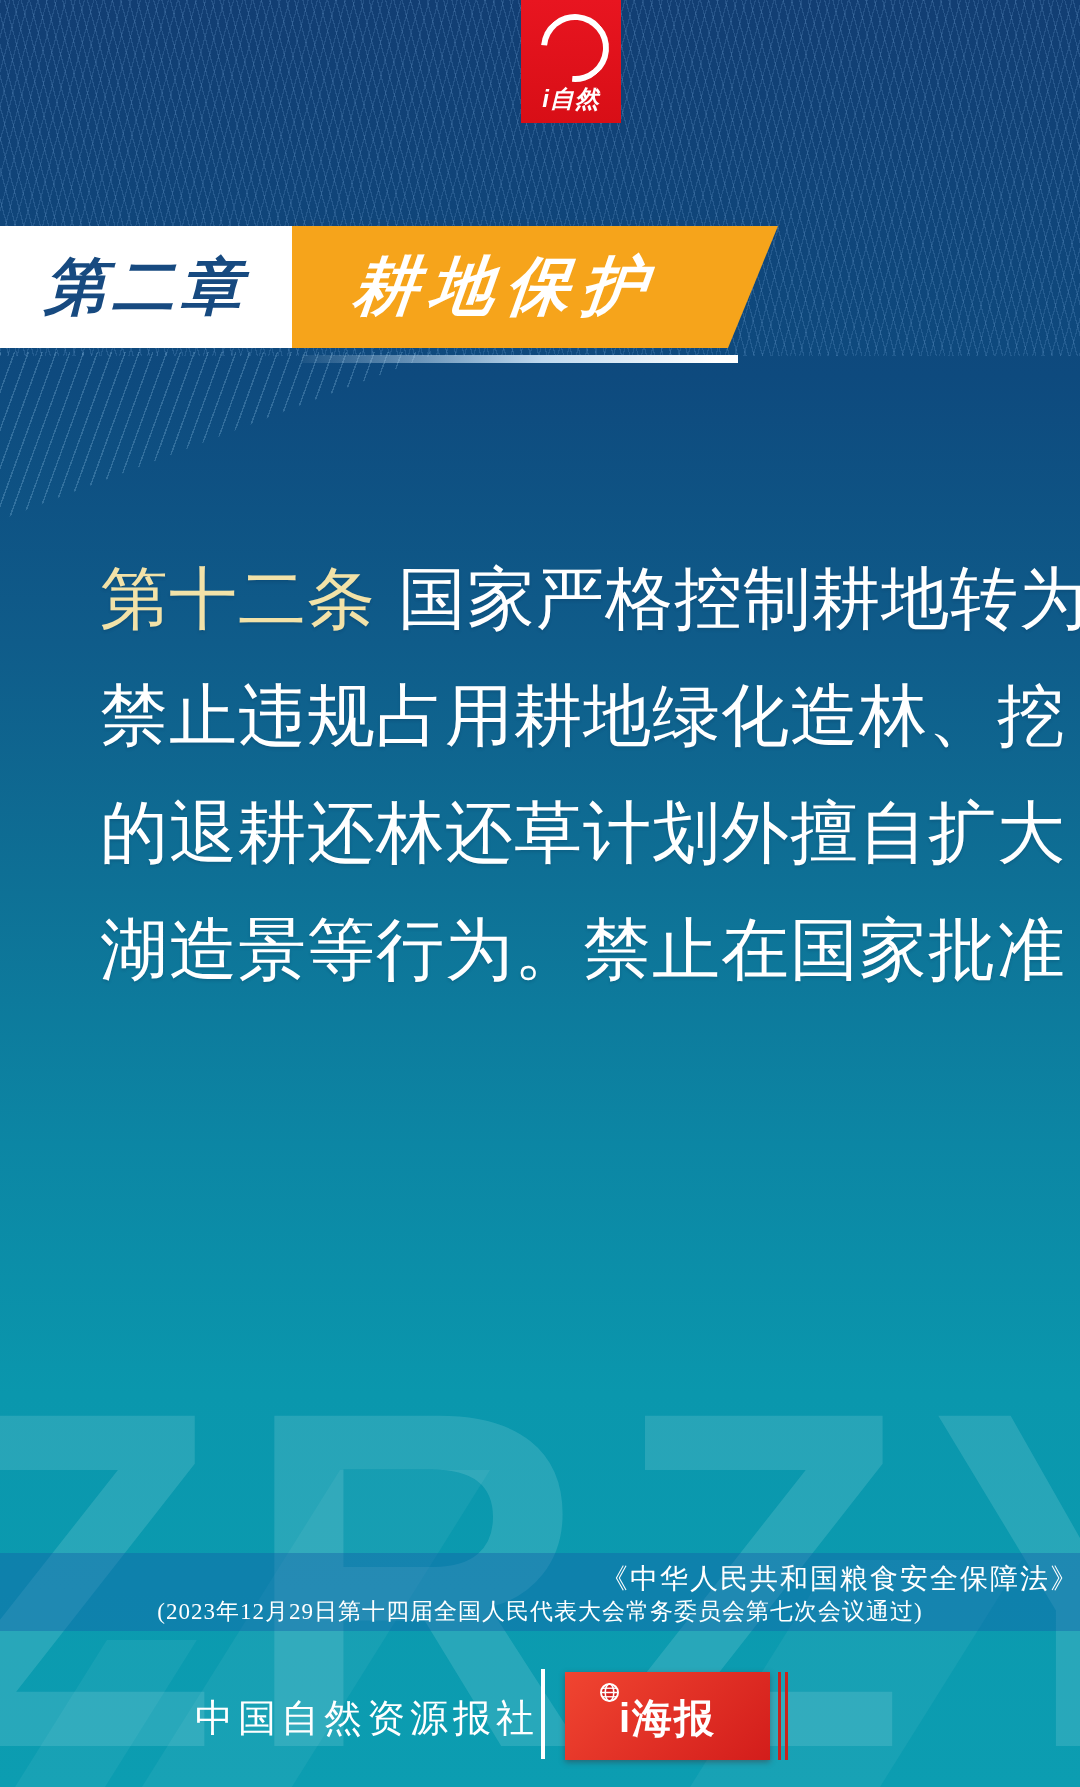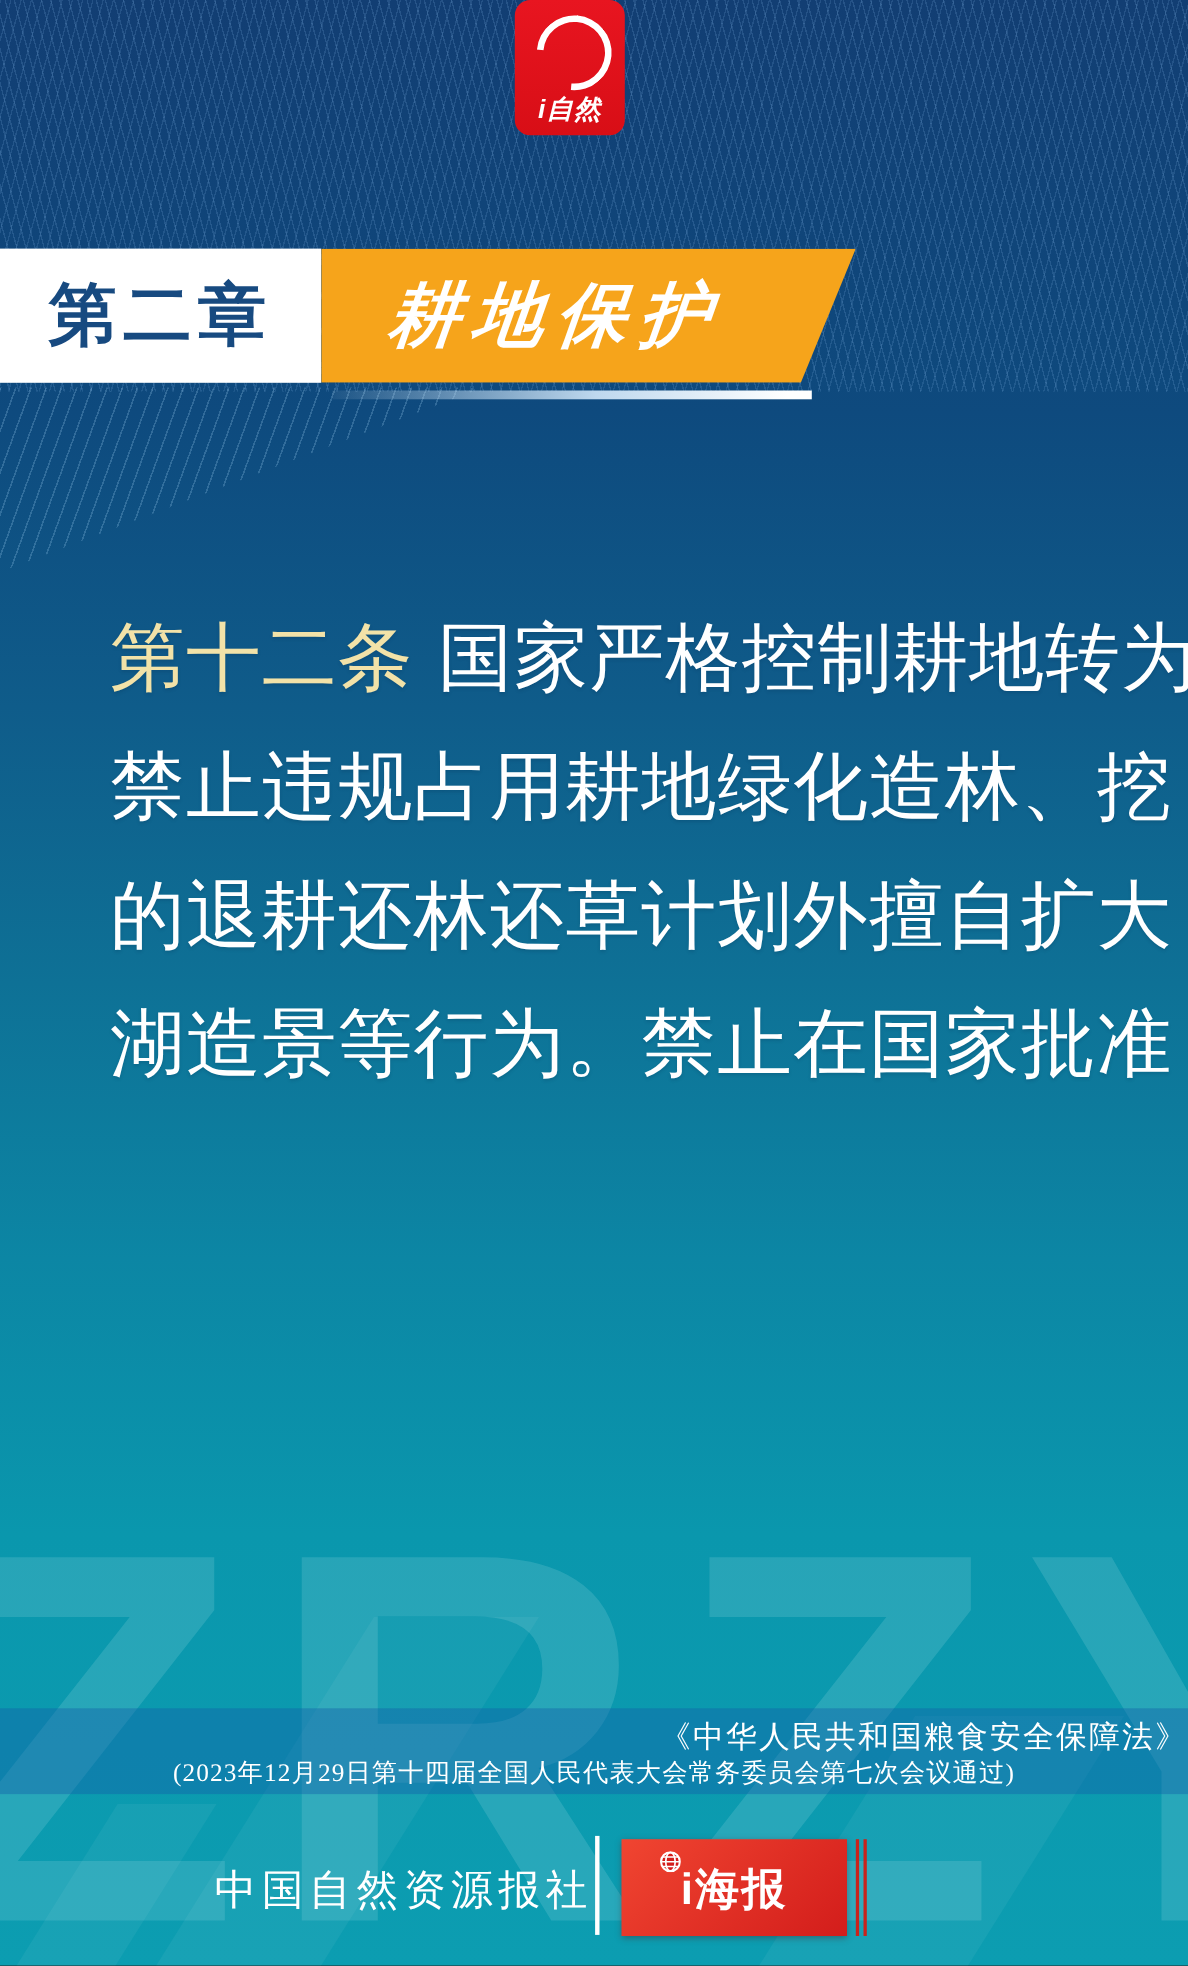--- a/index.html
+++ b/index.html
@@ -17,36 +17,35 @@
       repeating-linear-gradient(75deg,  rgba(120,170,220,.20) 0 1.2px, transparent 1.2px 8px),
       repeating-linear-gradient(105deg, rgba(120,170,220,.18) 0 1.2px, transparent 1.2px 9px);
   }
   .fan-lines{
     position:absolute; left:0; top:352px; width:440px; height:168px;
     background:repeating-linear-gradient(110deg, rgba(150,200,235,.26) 0 1.4px, transparent 1.4px 13px);
     clip-path:polygon(0 0, 100% 0, 0 100%);
   }
   
   .red-tab{
-    position:absolute; left:468px; top:0; width:100px; height:123px;
+    position:absolute; left:521px; top:0; width:100px; height:123px;
     background:linear-gradient(180deg,#e81520,#d80e16);
-    border-radius:14px;
   }
   .ring{
     position:absolute; left:20px; top:14px; width:56px; height:56px;
     border:6px solid #fff; border-left-color:transparent; border-radius:50%;
     transform:rotate(-40deg);
   }
   .red-tab-text{
     position:absolute; left:0; bottom:8px; width:100%;
     text-align:center; color:#fff; font-weight:bold; font-style:italic;
     font-size:24px; letter-spacing:1px;
   }
   
-  .band-white{position:absolute; left:0; top:226px; width:292px; height:122px; background:#ffffff;}
+  .band-white{position:absolute; left:0; top:226px; width:292px; height:122px; background:#ffffff;font-style:italic;}
   .chapter{
     width:100%; text-align:center; line-height:122px;
     font-size:62px; font-weight:900; color:#174a80; letter-spacing:6px;
   }
   .band-orange{
     position:absolute; left:292px; top:226px; width:486px; height:122px;
     background:#f6a41b;
     clip-path:polygon(0 0, 100% 0, calc(100% - 50px) 100%, 0 100%);
   }
   .band-title{

